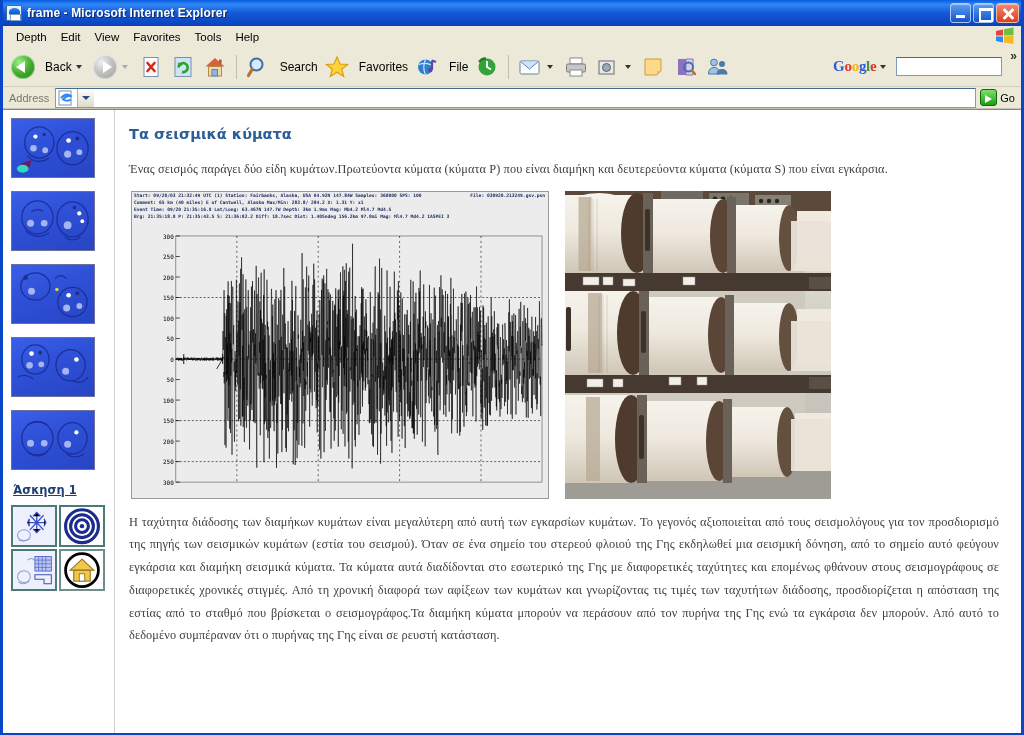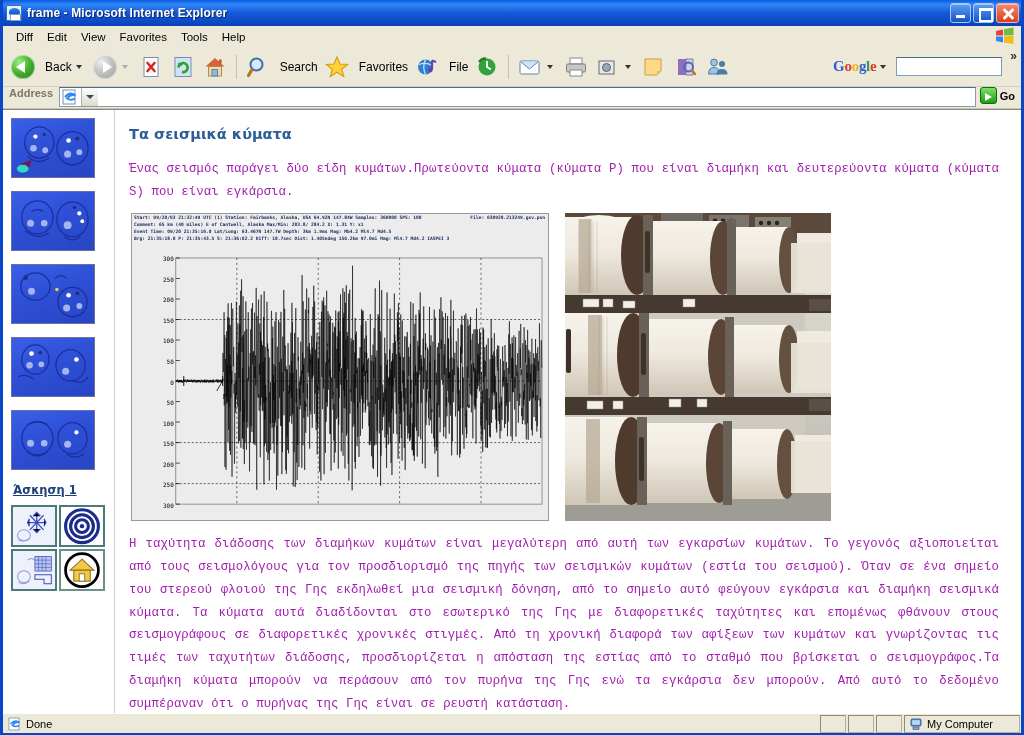--- a/index.html
+++ b/index.html
@@ -134,23 +134,22 @@
   }
   .ico.fwd-circ::after{
     content:""; position:absolute; right:6px; top:7px;
     width:0;height:0;border-top:6px solid transparent;border-bottom:6px solid transparent;
     border-left:9px solid #fff;
   }
 
   
   #addressbar {
     height: 22px; background:#ece9d8;
-    display:flex; align-items:flex-start; flex:0 0 auto;
+    display:flex; align-items:center; flex:0 0 auto;
     border-bottom:1px solid #c8c4b4;
-    font-weight:bold;
   }
   #addr-label { font-size:11px; color:#7b7868; padding:0 6px 0 6px; white-space:nowrap; }
   #addr-box {
     flex:1 1 auto; height:20px; background:#fff;
     border:1px solid #7f9db9; border-top-color:#4a6a8a;
     display:flex; align-items:center; position:relative;
     margin-right:0;
   }
   #addr-ie-icon { width:16px;height:16px;margin:0 3px 0 2px;flex:0 0 auto;position:relative; }
   #addr-text {
@@ -231,23 +230,23 @@
 
   #content {
     flex:1 1 auto; padding:14px 22px 24px 14px; overflow:hidden;
     background:#fff; position:relative;
   }
   h1#heading {
     font-size:14.5px; color:#2c5d96; margin:2px 0 16px 0;
     font-weight:bold; font-family:"DejaVu Sans", sans-serif;
   }
   p.body-text {
-    font-size:12.3px; color:#a21caf; margin:0 0 10px 0;
+    font-size:12.3px; color:#404040; margin:0 0 10px 0;
     line-height:1.85; text-align:justify;
-    font-family:Liberation Mono, monospace;
+    font-family:Liberation Serif, serif;
     letter-spacing:.1px;
   }
   #media-row { display:flex; gap:16px; margin:6px 0 12px 2px; }
 
   
   #seismo {
     width:418px; height:308px; background:#ececec;
     border:1px solid #999; position:relative; overflow:hidden;
     flex:0 0 auto;
   }
@@ -303,21 +302,21 @@
     <div class="tb-icon"></div>
     <div id="title-text">frame - Microsoft Internet Explorer</div>
     <div class="win-btns">
       <div class="win-btn min"></div>
       <div class="win-btn max"></div>
       <div class="win-btn close"></div>
     </div>
   </div>
 
   <div id="menubar">
-    <div class="mi">Diff</div>
+    <div class="mi">Depth</div>
     <div class="mi">Edit</div>
     <div class="mi">View</div>
     <div class="mi">Favorites</div>
     <div class="mi">Tools</div>
     <div class="mi">Help</div>
     <svg id="menu-logo" viewBox="0 0 20 18">
       <path d="M1 4 L8 2.4 L8 8.4 L1 8.6 Z" fill="#e8413b"></path>
       <path d="M9 2.2 L18.5 0.5 L18.5 8.2 L9 8.4 Z" fill="#6ebd3e"></path>
       <path d="M1 9.6 L8 9.4 L8 15.4 L1 13.9 Z" fill="#2f86f5"></path>
       <path d="M9 9.3 L18.5 9.1 L18.5 17 L9 15.5 Z" fill="#f5bb1d"></path>
@@ -798,33 +797,13 @@
             </g>
             <rect x="266" y="0" width="50" height="308" fill="#ffffff"></rect>
           </svg>
         </div>
       </div>
 
       <p class="body-text">Η ταχύτητα διάδοσης των διαμήκων κυμάτων είναι μεγαλύτερη από αυτή των εγκαρσίων κυμάτων. Το γεγονός αξιοποιείται από τους σεισμολόγους για τον προσδιορισμό της πηγής των σεισμικών κυμάτων (εστία του σεισμού). Όταν σε ένα σημείο του στερεού φλοιού της Γης εκδηλωθεί μια σεισμική δόνηση, από το σημείο αυτό φεύγουν εγκάρσια και διαμήκη σεισμικά κύματα. Τα κύματα αυτά διαδίδονται στο εσωτερικό της Γης με διαφορετικές ταχύτητες και επομένως φθάνουν στους σεισμογράφους σε διαφορετικές χρονικές στιγμές. Από τη χρονική διαφορά των αφίξεων των κυμάτων και γνωρίζοντας τις τιμές των ταχυτήτων διάδοσης, προσδιορίζεται η απόσταση της εστίας από το σταθμό που βρίσκεται ο σεισμογράφος.Τα διαμήκη κύματα μπορούν να περάσουν από τον πυρήνα της Γης ενώ τα εγκάρσια δεν μπορούν. Από αυτό το δεδομένο συμπέραναν ότι ο πυρήνας της Γης είναι σε ρευστή κατάσταση.</p>
     </div>
   </div>
 
-  <div id="statusbar">
-    <div class="sb-pane" id="sb-status">
-      <svg class="sb-ie-ico" viewBox="0 0 14 14">
-        <rect x="1" y="1" width="10" height="12" fill="#fff" stroke="#7a8fae" stroke-width=".8"></rect>
-        <path d="M2.5 7 Q7 2 11.5 5.5 Q7.5 4 4.5 8.5 Q8 10.5 11 8.5" fill="none" stroke="#2f86f5" stroke-width="1.6"></path>
-      </svg>
-      <span>Done</span>
-    </div>
-    <div class="sb-pane" id="sb-blank1"></div>
-    <div class="sb-pane" id="sb-blank2"></div>
-    <div class="sb-pane" id="sb-blank3"></div>
-    <div class="sb-pane" id="sb-zone">
-      <svg class="sb-pc-ico" viewBox="0 0 14 14">
-        <rect x="2" y="2" width="10" height="7" rx="1" fill="#5d8fd0" stroke="#2a4f80" stroke-width=".8"></rect>
-        <rect x="3.2" y="3.2" width="7.6" height="4.6" fill="#bcd8f5"></rect>
-        <rect x="4" y="10" width="6" height="2.4" fill="#8aa8c8" stroke="#2a4f80" stroke-width=".6"></rect>
-      </svg>
-      <span>My Computer</span>
-    </div>
-  </div>
 </div>
 
 </body></html>

